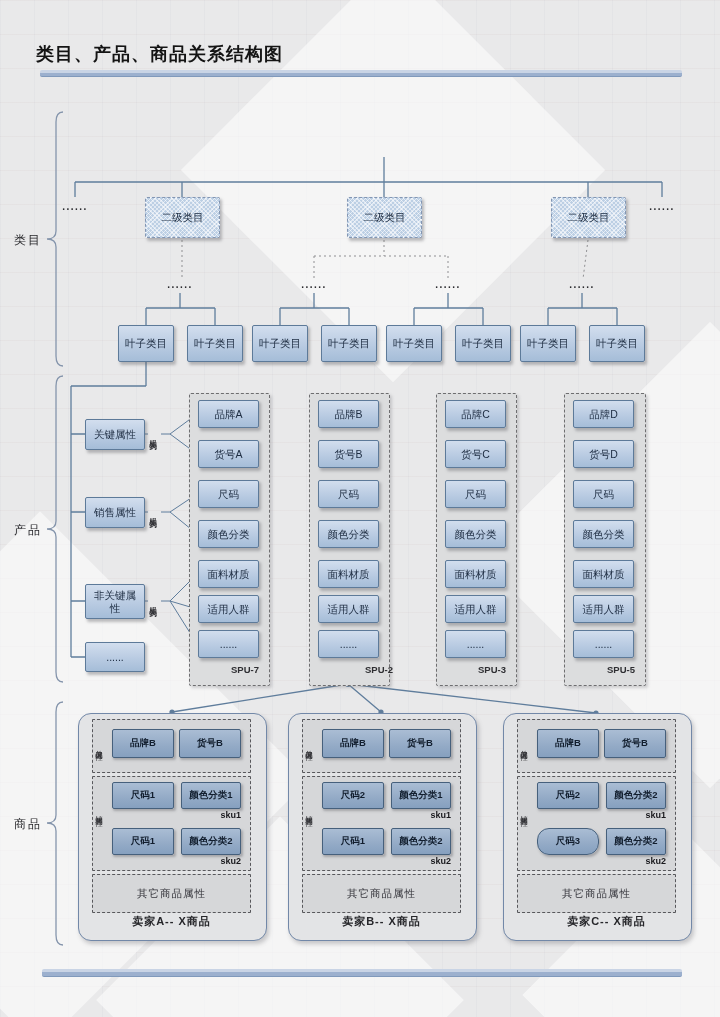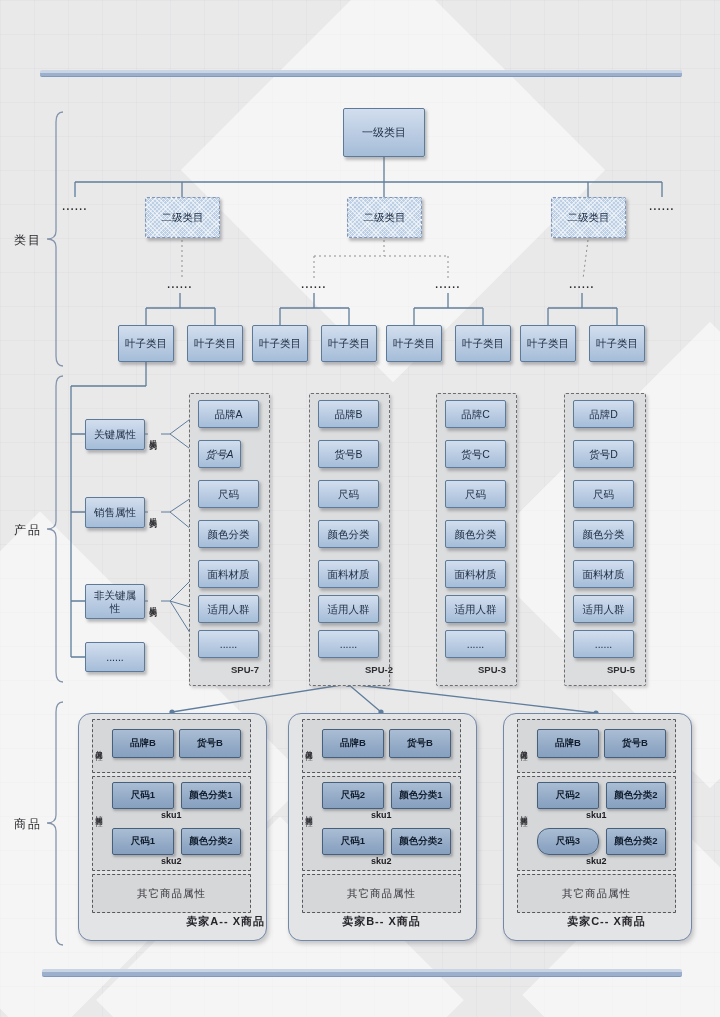--- a/index.html
+++ b/index.html
@@ -27,21 +27,21 @@
   .ellipsis{font-size:10px;font-weight:bold;color:#2a2a2e;letter-spacing:1.5px;text-align:center;}
   .spu{background:#dcddde;border:1.5px dashed #6e6e70;border-radius:2px;box-shadow:2px 2px 3px rgba(120,120,125,.3);}
   .spulabel{font-size:9.5px;font-weight:bold;color:#2e2e32;text-align:right;}
   .vtext{writing-mode:vertical-rl;text-orientation:upright;font-size:8px;color:#2c2c30;letter-spacing:1px;line-height:1;text-align:center;}
   .seller{background:#e3e4e6;border:1.4px solid #7288a8;border-radius:13px;box-shadow:2px 3px 4px rgba(110,110,115,.35);}
   .sub{background:#d6d7d9;border:1.3px dashed #58585c;border-radius:1px;}
   .bluebox{display:flex;align-items:center;justify-content:center;text-align:center;
     background:linear-gradient(#aabdd4 0%,#93aac6 60%,#86a0bf 100%);
     border:1.3px solid #46607c;border-radius:2px;color:#121e2e;font-size:9.5px;font-weight:bold;
     box-shadow:1.5px 2px 2.5px rgba(90,90,95,.4);box-sizing:border-box;}
-  .sku{font-size:9px;font-weight:bold;color:#1a1a1e;}
+  .sku{font-size:9px;font-weight:bold;color:#1a1a1e;text-align:right;}
   .otherlabel{display:flex;align-items:center;justify-content:center;font-size:10.5px;color:#33333a;letter-spacing:1px;}
   .caption{font-size:11px;font-weight:bold;color:#26262a;text-align:center;letter-spacing:1px;}
 </style>
 </head>
 <body>
 
 <div id="canvas">
 
   <div class="diamond" style="left:243px;top:20px;width:300px;height:300px;"></div>
   <div class="diamond" style="left:545px;top:390px;width:330px;height:330px;"></div>
@@ -74,28 +74,28 @@
 
     <path d="M170,771 V776 M170,869 V874 M174,795 H181 M174,841 H181
          M380,771 V776 M380,869 V874 M384,795 H391 M384,841 H391
          M595,771 V776 M595,869 V874 M599,795 H606 M599,841 H606" stroke="#3e4a58" stroke-width="1.2" fill="none"></path>
 
     <path d="M63,112 Q56,112 56,122 L56,231 Q56,239 47,239 Q56,239 56,247 L56,356 Q56,366 63,366" stroke="#8595ac" stroke-width="1.3" fill="none"></path>
     <path d="M63,376 Q56,376 56,386 L56,521 Q56,529 47,529 Q56,529 56,537 L56,672 Q56,682 63,682" stroke="#8595ac" stroke-width="1.3" fill="none"></path>
     <path d="M63,702 Q56,702 56,712 L56,815 Q56,823 47,823 Q56,823 56,831 L56,935 Q56,945 63,945" stroke="#8595ac" stroke-width="1.3" fill="none"></path>
   </svg>
 
+  <div class="abs title" style="left:36px;top:42px;">类目、产品、商品关系结构图</div>
   <div class="abs bar" style="left:40px;top:70px;width:642px;height:6px;"></div>
   <div class="abs bar" style="left:42px;top:969px;width:640px;height:7px;"></div>
 
   <div class="abs seclabel" style="left:14px;top:232px;">类目</div>
   <div class="abs seclabel" style="left:14px;top:522px;">产品</div>
   <div class="abs seclabel" style="left:14px;top:816px;">商品</div>
 
-  <div class="abs box lvl1" style="left:343px;top:108px;width:82px;height:49px;">一级类目</div>
 
   <div class="abs box hatch" style="left:145px;top:197px;width:75px;height:41px;">二级类目</div>
   <div class="abs box hatch" style="left:347px;top:197px;width:75px;height:41px;">二级类目</div>
   <div class="abs box hatch" style="left:551px;top:197px;width:75px;height:41px;">二级类目</div>
 
   <div class="abs ellipsis" style="left:50px;top:201px;width:50px;">......</div>
   <div class="abs ellipsis" style="left:637px;top:201px;width:50px;">......</div>
   <div class="abs ellipsis" style="left:155px;top:279px;width:50px;">......</div>
   <div class="abs ellipsis" style="left:289px;top:279px;width:50px;">......</div>
   <div class="abs ellipsis" style="left:423px;top:279px;width:50px;">......</div>
@@ -118,21 +118,21 @@
   <div class="abs vtext" style="left:148px;top:407px;height:55px;">服装为例</div>
   <div class="abs vtext" style="left:148px;top:485px;height:55px;">服装为例</div>
   <div class="abs vtext" style="left:148px;top:574px;height:56px;">服装为例</div>
 
   <div class="abs spu" style="left:189px;top:393px;width:79px;height:291px;"></div>
   <div class="abs spu" style="left:309px;top:393px;width:79px;height:291px;"></div>
   <div class="abs spu" style="left:436px;top:393px;width:79px;height:291px;"></div>
   <div class="abs spu" style="left:564px;top:393px;width:80px;height:291px;"></div>
 
   <div class="abs box" style="left:198px;top:400px;width:61px;height:28px;">品牌A</div>
-  <div class="abs box" style="left:198px;top:440px;width:43px;height:28px;font-style:italic;">货号A</div>
+  <div class="abs box" style="left:198px;top:440px;width:61px;height:28px;">货号A</div>
   <div class="abs box" style="left:198px;top:480px;width:61px;height:28px;">尺码</div>
   <div class="abs box" style="left:198px;top:520px;width:61px;height:28px;">颜色分类</div>
   <div class="abs box" style="left:198px;top:560px;width:61px;height:28px;">面料材质</div>
   <div class="abs box" style="left:198px;top:595px;width:61px;height:28px;">适用人群</div>
   <div class="abs box" style="left:198px;top:630px;width:61px;height:28px;">......</div>
   <div class="abs spulabel" style="left:189px;top:664px;width:70px;">SPU-7</div>
 
   <div class="abs box" style="left:318px;top:400px;width:61px;height:28px;">品牌B</div>
   <div class="abs box" style="left:318px;top:440px;width:61px;height:28px;">货号B</div>
   <div class="abs box" style="left:318px;top:480px;width:61px;height:28px;">尺码</div>
@@ -167,21 +167,21 @@
   <div class="abs bluebox" style="left:179px;top:729px;width:62px;height:29px;">货号B</div>
   <div class="abs sub" style="left:92px;top:776px;width:157px;height:93px;"></div>
   <div class="abs vtext" style="left:95px;top:782px;height:60px;font-size:7.5px;">销售属性</div>
   <div class="abs bluebox" style="left:112px;top:782px;width:62px;height:27px;">尺码1</div>
   <div class="abs bluebox" style="left:181px;top:782px;width:60px;height:27px;">颜色分类1</div>
   <div class="abs sku" style="left:161px;top:810px;width:80px;">sku1</div>
   <div class="abs bluebox" style="left:112px;top:828px;width:62px;height:27px;">尺码1</div>
   <div class="abs bluebox" style="left:181px;top:828px;width:60px;height:27px;">颜色分类2</div>
   <div class="abs sku" style="left:161px;top:856px;width:80px;">sku2</div>
   <div class="abs sub otherlabel" style="left:92px;top:874px;width:157px;height:37px;">其它商品属性</div>
-  <div class="abs caption" style="left:78px;top:914px;width:187px;text-align:right;">卖家A-- X商品</div>
+  <div class="abs caption" style="left:78px;top:914px;width:187px;">卖家A-- X商品</div>
 
   <div class="abs seller" style="left:288px;top:713px;width:187px;height:226px;"></div>
   <div class="abs sub" style="left:302px;top:719px;width:157px;height:52px;"></div>
   <div class="abs vtext" style="left:305px;top:724px;height:44px;font-size:7.5px;">关键属性</div>
   <div class="abs bluebox" style="left:322px;top:729px;width:62px;height:29px;">品牌B</div>
   <div class="abs bluebox" style="left:389px;top:729px;width:62px;height:29px;">货号B</div>
   <div class="abs sub" style="left:302px;top:776px;width:157px;height:93px;"></div>
   <div class="abs vtext" style="left:305px;top:782px;height:60px;font-size:7.5px;">销售属性</div>
   <div class="abs bluebox" style="left:322px;top:782px;width:62px;height:27px;">尺码2</div>
   <div class="abs bluebox" style="left:391px;top:782px;width:60px;height:27px;">颜色分类1</div>

